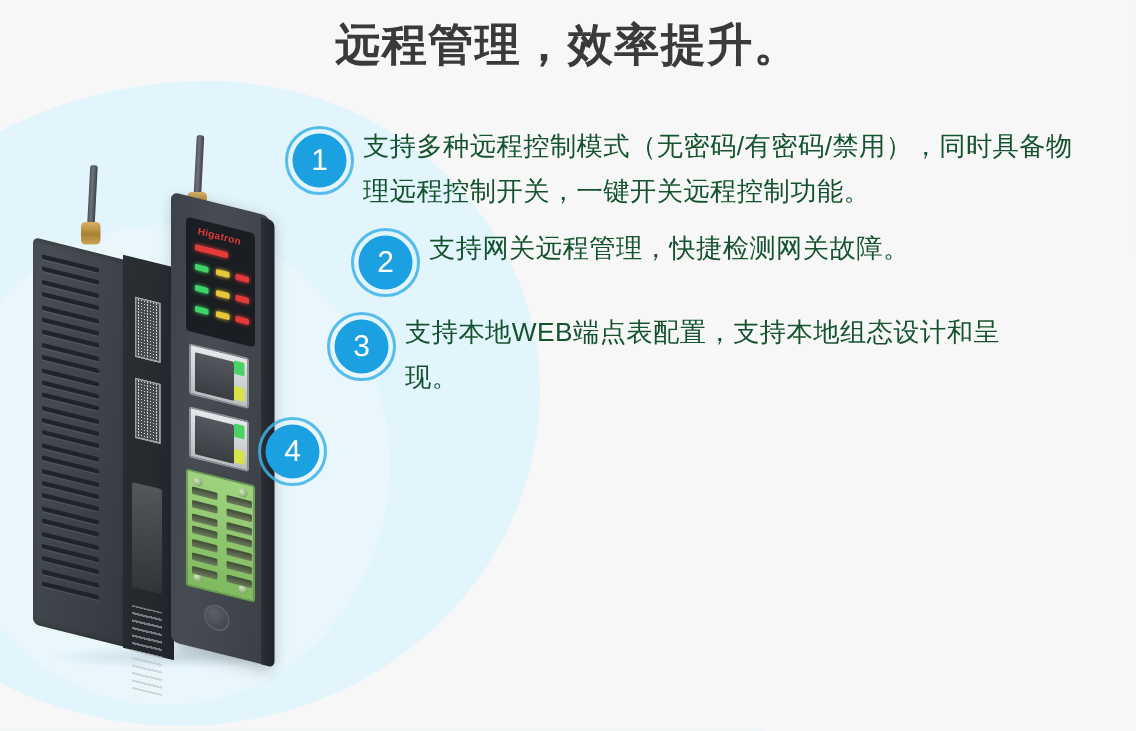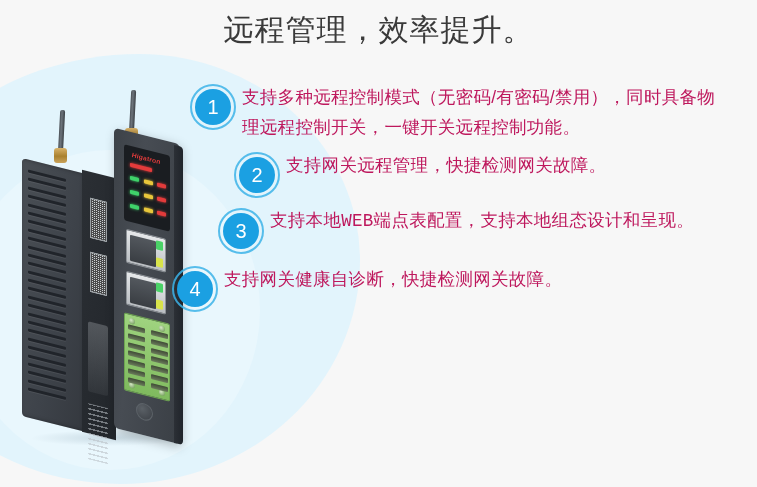--- a/index.html
+++ b/index.html
@@ -37,21 +37,21 @@
   }
 
   
   .title {
     position: absolute;
     left: 0;
     top: 10px;
     width: 757px;
     text-align: center;
     font-size: 30px;
-    font-weight: normal;
+    font-weight: bold;
     color: #3a3a3a;
     letter-spacing: 1px;
     z-index: 5;
   }
 
   
   .features {
     position: absolute;
     left: 190px;
     top: 80px;
@@ -86,31 +86,31 @@
     background: #1ba0e2;
     color: #ffffff;
     font-size: 20px;
     line-height: 36px;
     text-align: center;
     font-weight: normal;
   }
   .feature-text {
     font-size: 17.5px;
     line-height: 30px;
-    color: #be185d;
+    color: #14532d;
     padding-left: 6px;
     letter-spacing: .3px;
   }
 
   
   .f1 { margin-left: 0px;  margin-top: 2px; }
   .f1 .feature-text { width: 480px; }
   .f2 { margin-left: 44px; margin-top: 8px; }
   .f3 { margin-left: 28px; margin-top: 8px; }
-  .f3 .feature-text { width: 430px; font-family: Liberation Mono, monospace; }
+  .f3 .feature-text { width: 430px; }
   .f4 { margin-left: -18px; margin-top: 10px; }
 
   
   .device {
     position: absolute;
     left: 22px;
     top: 88px;
     width: 190px;
     height: 360px;
     z-index: 4;
@@ -463,16 +463,15 @@
       <div class="badge-core">3</div>
     </div>
     <div class="feature-text">支持本地WEB端点表配置，支持本地组态设计和呈现。</div>
   </div>
 
   <div class="feature f4">
     <div class="badge-wrap">
       <div class="badge-ring"></div>
       <div class="badge-core">4</div>
     </div>
-    <div class="feature-text">支持网关健康自诊断，快捷检测网关故障。</div>
   </div>
 
 </div>
 
 </body></html>

